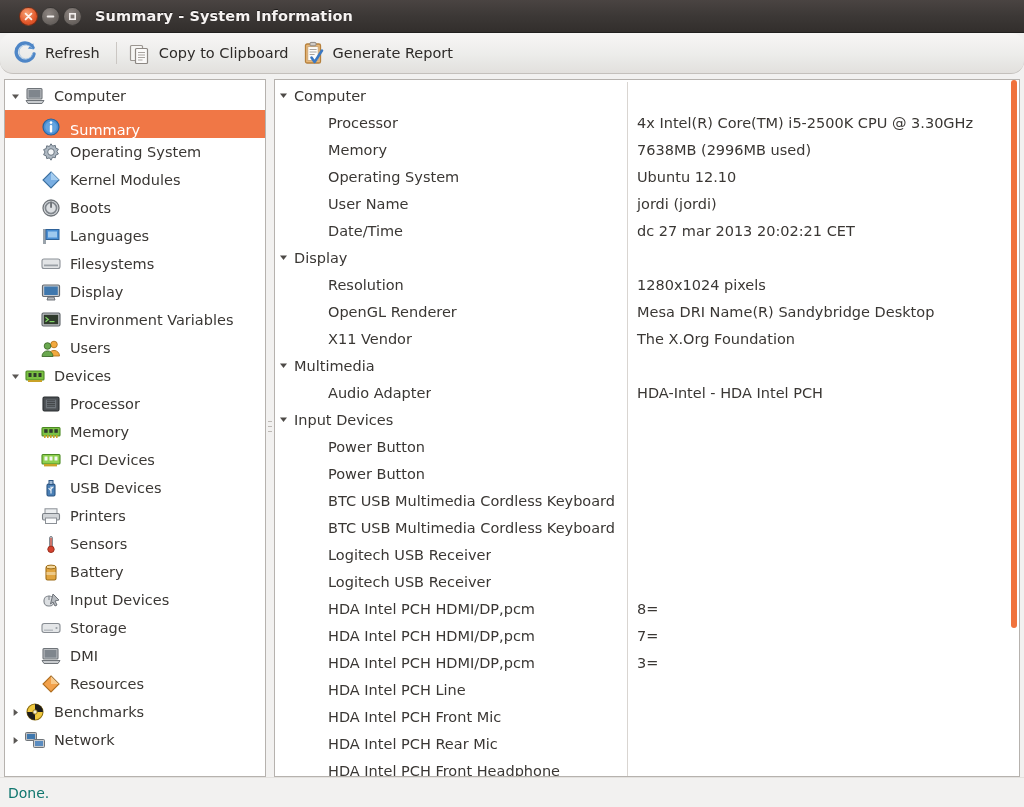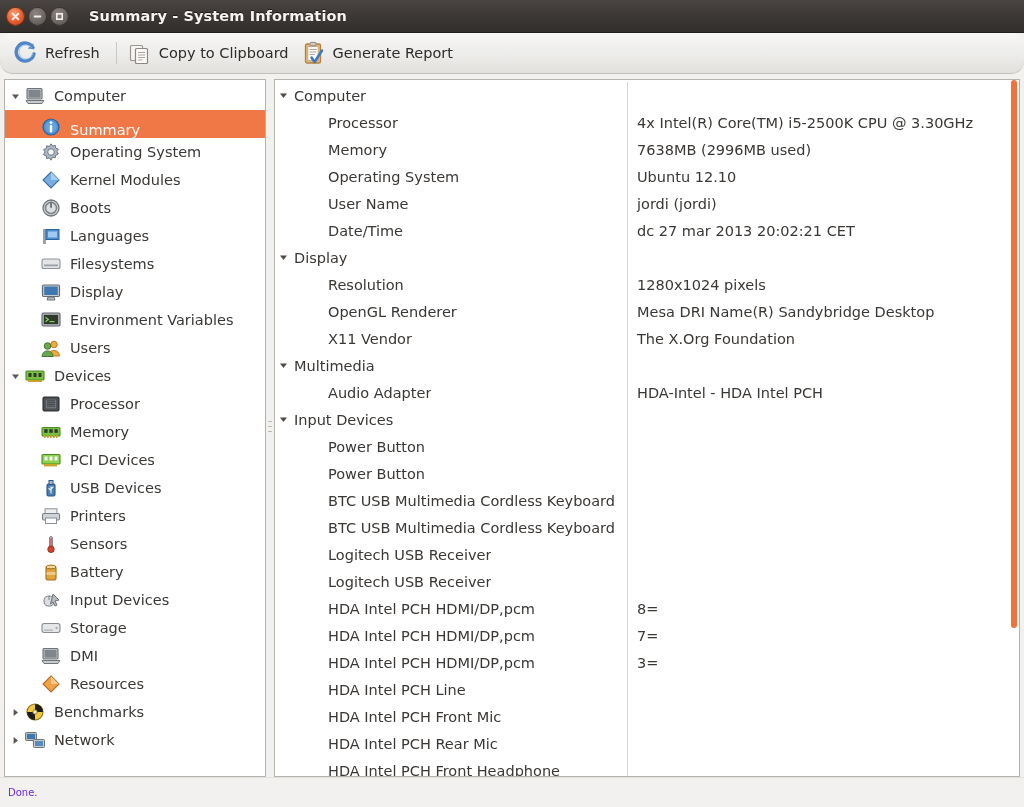--- a/index.html
+++ b/index.html
@@ -18,24 +18,23 @@
     flex-direction: column;
   }
 
   
   .titlebar {
     height: 33px;
     flex: 0 0 33px;
     background: linear-gradient(to bottom, #4a4442 0%, #3c3836 50%, #322e2c 100%);
     display: flex;
     align-items: center;
-    padding-left: 6px;
+    padding-left: 19px;
     border-bottom: 1px solid #21201f;
     box-sizing: border-box;
-    gap: 7px;
   }
   .winbtns { display: flex; align-items: center; gap: 3px; }
   .wb {
     width: 19px; height: 19px; border-radius: 50%;
     display: flex; align-items: center; justify-content: center;
     font-size: 10px; line-height: 1;
     color: #f3efee;
     border: 1px solid rgba(0,0,0,.45);
     box-sizing: border-box;
     cursor: default;
@@ -218,22 +217,22 @@
     flex: 0 0 30px;
     height: 30px;
     background: #f2f1f0;
     display: flex;
     align-items: center;
     padding: 0 8px;
     box-sizing: border-box;
     border-top: 1px solid #e3e1de;
   }
   .status-text {
-    font-size: 10px;
-    color: #6d28d9;
+    font-size: 14px;
+    color: #0f766e;
     text-align: right;
   }
 </style>
 </head>
 <body>
 
 <div id="app">
 
   <div class="titlebar">
     <div class="winbtns">

